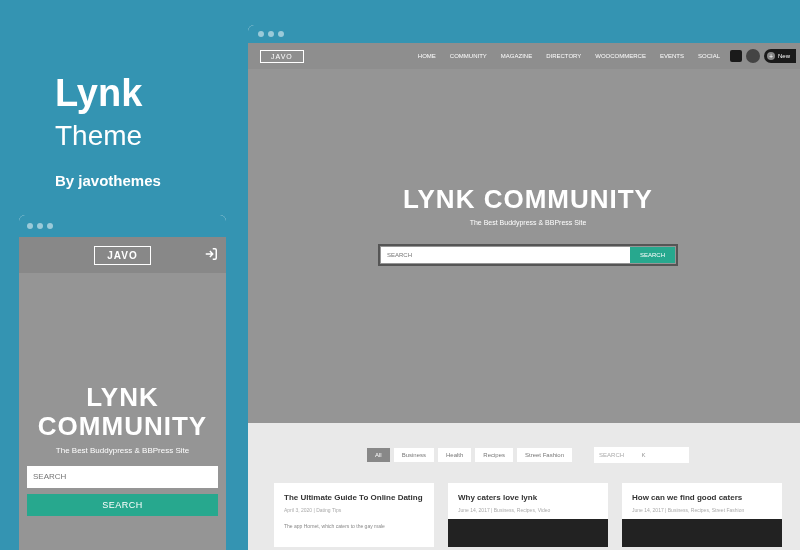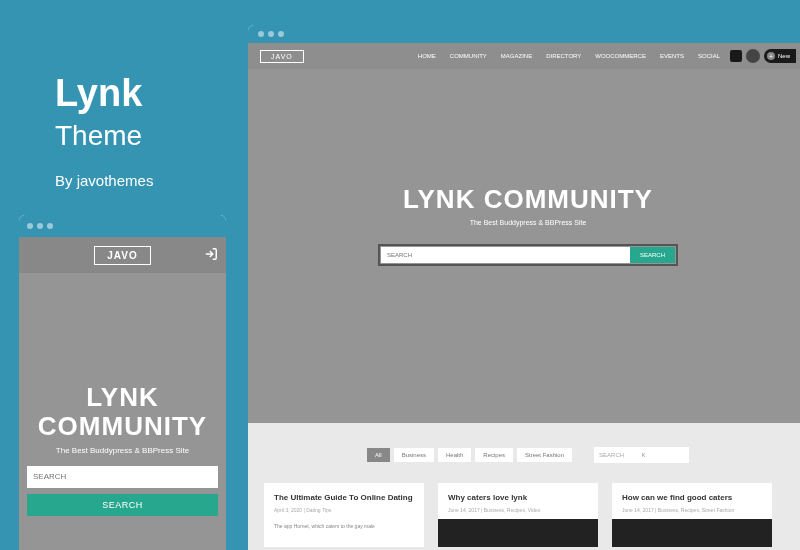--- a/index.html
+++ b/index.html
@@ -1,21 +1,21 @@
 <!DOCTYPE html>
 <html><head>
 <meta charset="utf-8">
 <style>
 * { margin: 0; padding: 0; box-sizing: border-box; }
 body { font-family: -apple-system, Helvetica, Arial, sans-serif; background: #3494b2; width: 800px; height: 550px; overflow: hidden; position: relative; }
 
 .left-col { position: absolute; left: 55px; top: 50px; width: 190px; color: #fff; margin-top: 24px; }
 .theme-title { font-size: 38px; font-weight: 700; line-height: 1; }
 .theme-sub { font-size: 28px; font-weight: 400; margin-top: 8px; }
-.theme-by { font-size: 15px; margin-top: 20px; font-weight: 400; }
+.theme-by { font-size: 15px; margin-top: 20px; font-weight: 700; }
 
 .mobile-wrap { position: absolute; left: 19px; top: 215px; width: 207px; background: #fff; border-radius: 6px 6px 0 0; overflow: hidden; height: 335px; }
 .mobile-tb { background: #3494b2; height: 22px; display: flex; align-items: center; padding: 0 8px; gap: 4px; }
 .mobile-tb .dot { width: 6px; height: 6px; border-radius: 50%; background: rgba(255,255,255,0.5); }
 .mobile-body { background: #959595; height: 313px; position: relative; color: #fff; text-align: center; }
 .mobile-topbar { height: 36px; background: #888; display: flex; align-items: center; justify-content: center; position: relative; }
 .mobile-logo { border: 1.5px solid #fff; padding: 3px 12px; font-size: 10px; letter-spacing: 1px; font-weight: 600; }
 .login-ic { position: absolute; right: 8px; top: 10px; width: 14px; height: 14px; }
 .mobile-hero-title { font-size: 26px; font-weight: 800; letter-spacing: 1px; margin-top: 110px; line-height: 1.1; padding: 0 6px; }
 .mobile-hero-tag { font-size: 8px; margin-top: 6px; }
@@ -44,21 +44,21 @@
 .desk-sbtn { background: #27a88e; color: #fff; font-size: 6px; padding: 0 10px; display: flex; align-items: center; }
 
 .desk-content { background: #e9e9e9; padding: 24px 16px 0; height: 127px; }
 .filter-row { display: flex; justify-content: center; gap: 4px; align-items: center; margin-bottom: 20px; }
 .chip { background: #fff; font-size: 6px; padding: 4px 8px; color: #777; }
 .chip.active { background: #888; color: #fff; }
 .fsearch { width: 95px; height: 16px; background: #fff; display: flex; align-items: center; padding: 0 5px; margin-left: 18px; }
 .fsearch span { font-size: 6px; color: #aaa; flex: 1; }
 .fsearch .k { font-size: 6px; color: #999; }
 
-.cards { display: flex; gap: 14px; }
+.cards { display: flex; gap: 14px; justify-content: center; }
 .card { background: #fff; width: 160px; padding: 10px 10px 0; }
 .card-title { font-size: 8px; font-weight: 700; color: #333; line-height: 1.2; }
 .card-meta { font-size: 5px; color: #aaa; margin-top: 4px; }
 .card-excerpt { font-size: 5px; color: #888; margin-top: 10px; line-height: 1.3; }
 .card-img { background: #222; height: 28px; margin: 6px -10px 0; }
 </style>
 </head>
 <body>
 
 <div class="left-col">

